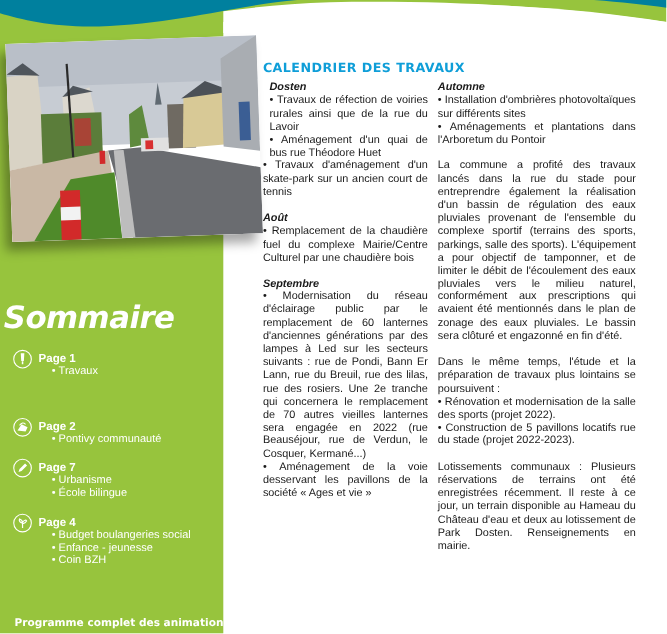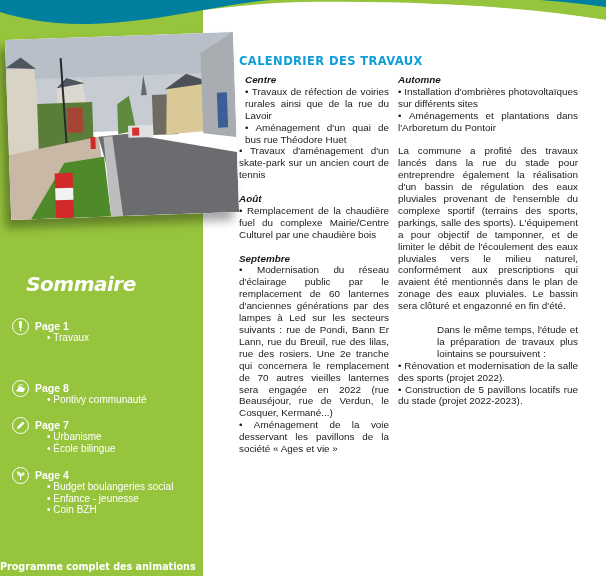--- a/index.html
+++ b/index.html
@@ -17,40 +17,40 @@
     transform: rotate(-2deg);
     box-shadow: -6px 8px 10px rgba(0,0,0,0.35);
     background: #ffffff;
     overflow: hidden;
   }
   #photo-frame svg { width: 100%; height: 100%; display: block; }
 
   #sommaire-title {
     position: absolute; left: 0; width: 162px; top: 272px; text-align: center;
     font-family: "DejaVu Sans", sans-serif; font-style: italic; font-weight: bold;
-    font-size: 20px; color: #ffffff; letter-spacing: -0.5px;
+    font-size: 28px; color: #ffffff; letter-spacing: -0.5px;
   }
 
   .toc-entry { position: absolute; left: 12px; width: 190px; color: #ffffff; }
   .toc-icon {
     position: absolute; left: 0; top: 0; width: 17px; height: 17px;
     border: 1.6px solid #ffffff; border-radius: 50%;
     display: flex; align-items: center; justify-content: center;
   }
   .toc-icon svg { width: 11px; height: 11px; }
   .toc-page {
     position: absolute; left: 23px; top: 2px; font-weight: bold; font-size: 10.5px;
     font-family: Liberation Sans, sans-serif;
   }
   .toc-items { position: absolute; left: 35px; top: 14px; list-style: none; font-size: 10px; line-height: 11.5px; }
   .toc-items li { padding-left: 8px; text-indent: -8px; }
   .toc-items li::before { content: "\2022\00a0"; }
 
   #footer-text {
-    position: absolute; left: 0; width: 222px; top: 561px; 
+    position: absolute; left: 0; width: 222px; top: 561px; text-align: center;
     font-family: "DejaVu Sans", sans-serif; font-weight: bold; font-size: 9.6px; color: #ffffff;
   }
 
   #main-title {
     position: absolute; left: 239px; top: 54px; font-family: "DejaVu Sans", sans-serif;
     font-weight: bold; font-size: 11.5px; color: #0f9ed8; letter-spacing: 0.4px; text-align: right;
   }
   .col { position: absolute; font-size: 9.9px; line-height: 11.9px; text-align: justify; }
   #col-left { left: 239px; top: 74px; width: 150px; }
   #col-right { left: 398px; top: 74px; width: 180px; }
@@ -117,21 +117,21 @@
   </ul>
 </div>
 
 <div class="toc-entry" style="top:380px;">
   <span class="toc-icon">
     <svg viewBox="0 0 12 12">
         <path d="M1 9 L5 3 L11 6 L9 10 Z" fill="#fff"></path>
         <path d="M3 4 Q6 0 9 3" stroke="#fff" fill="none" stroke-width="1"></path>
       </svg>
   </span>
-  <span class="toc-page">Page 8</span>
+  <span class="toc-page">Page 2</span>
   <ul class="toc-items">
     <li>Pontivy communauté</li>
   </ul>
 </div>
 
 <div class="toc-entry" style="top:417px;">
   <span class="toc-icon">
     <svg viewBox="0 0 12 12">
         <path d="M2 10 L3 7 L8.5 1.5 L10.5 3.5 L5 9 Z" fill="#fff"></path>
       </svg>
@@ -156,21 +156,21 @@
     <li>Coin BZH</li>
   </ul>
 </div>
 
 <div id="footer-text">Programme complet des animations</div>
 
 <div id="main-title">CALENDRIER DES TRAVAUX</div>
 
 <div id="col-left" class="col">
   <div class="block">
-    <span class="month indent">Centre</span>
+    <span class="month indent">Dosten</span>
     <span class="bullet indent">Travaux de réfection de voiries rurales ainsi que de la rue du Lavoir</span>
     <span class="bullet" style="padding-left:6px;">Aménagement d'un quai de bus rue Théodore Huet</span>
     <span class="bullet">Travaux d'aménagement d'un skate-park sur un ancien court de tennis</span>
   </div>
   <div class="block">
     <span class="month">Août</span>
     <span class="bullet">Remplacement de la chaudière fuel du complexe Mairie/Centre Culturel par une chaudière bois</span>
   </div>
   <div class="block">
     <span class="month">Septembre</span>
@@ -180,17 +180,18 @@
 </div>
 
 <div id="col-right" class="col">
   <div class="block">
     <span class="month">Automne</span>
     <span class="bullet">Installation d'ombrières photovoltaïques sur différents sites</span>
     <span class="bullet">Aménagements et plantations dans l'Arboretum du Pontoir</span>
   </div>
   <p>La commune a profité des travaux lancés dans la rue du stade pour entreprendre également la réalisation d'un bassin de régulation des eaux pluviales provenant de l'ensemble du complexe sportif (terrains des sports, parkings, salle des sports). L'équipement a pour objectif de tamponner, et de limiter le débit de l'écoulement des eaux pluviales vers le milieu naturel, conformément aux prescriptions qui avaient été mentionnés dans le plan de zonage des eaux pluviales. Le bassin sera clôturé et engazonné en fin d'été.</p>
   <div class="block">
-    <span style="display:block;margin-left:39px;">Dans le même temps, l'étude et la préparation de travaux plus lointains se poursuivent :</span>
+    <span style="display:block;">Dans le même temps, l'étude et la préparation de travaux plus lointains se poursuivent :</span>
     <span class="bullet">Rénovation et modernisation de la salle des sports (projet 2022).</span>
     <span class="bullet">Construction de 5 pavillons locatifs rue du stade (projet 2022-2023).</span>
   </div>
+  <p>Lotissements communaux : Plusieurs réservations de terrains ont été enregistrées récemment. Il reste à ce jour, un terrain disponible au Hameau du Château d'eau et deux au lotissement de Park Dosten. Renseignements en mairie.</p>
 </div>
 
 </body></html>

